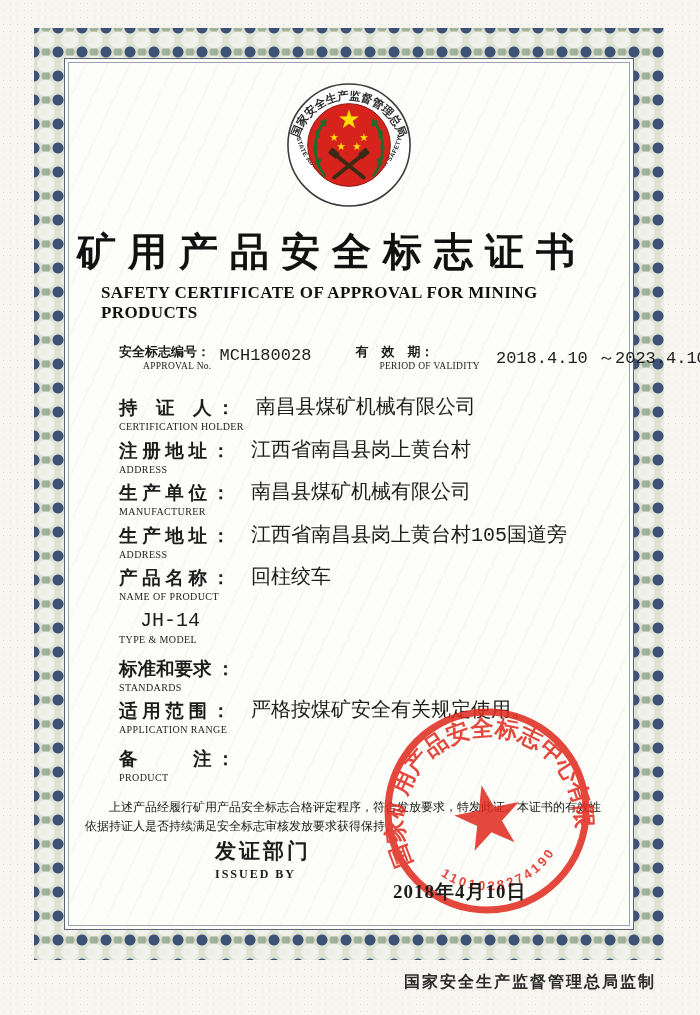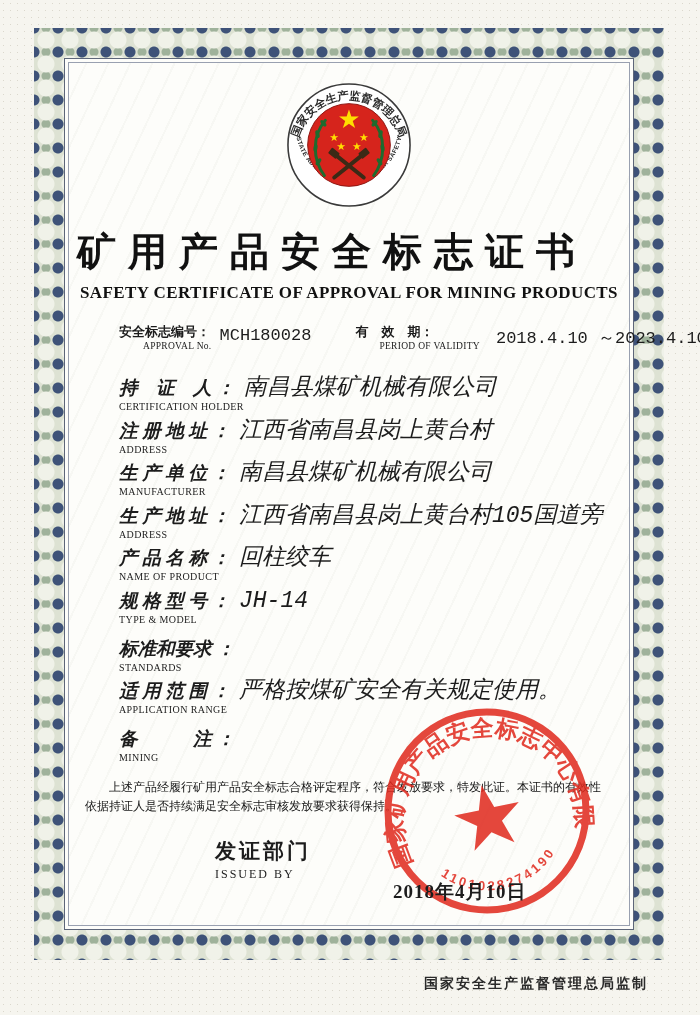--- a/index.html
+++ b/index.html
@@ -37,61 +37,61 @@
   }
   
   .emblem-wrap { padding-top: 22px; text-align: center; }
   
   .title-zh {
     margin-top: 12px; text-align: left;
     font-size: 39px; font-weight: bold; letter-spacing: 12px;
     text-indent: 12px; color: #111;
   }
   .title-en {
-    margin-top: 4px; text-align: center;
-    font-size: 17px; font-weight: bold; letter-spacing: 0.4px; color: #111;
+    margin-top: 4px; text-align: left;
+    font-size: 17px; font-weight: bold; letter-spacing: 0.4px; color: #111; margin-left: 36px;
   }
   
   .approval-row {
     margin: 20px 36px 0 54px;
     display: flex; align-items: flex-start;
   }
   .lbl-zh { font-size: 13px; font-weight: bold; white-space: nowrap; }
   .lbl-en { font-size: 9.5px; letter-spacing: 0.3px; color: #222; white-space: nowrap; margin-left: 24px; }
   .mono-val { font-family: "Liberation Mono", "DejaVu Sans Mono", monospace; font-size: 17px; white-space: nowrap; }
   .approval-row .v1 { margin: 3px 0 12px 8px; }
   .approval-row .b2 { margin-left: 44px; }
   .approval-row .v2 { margin: 3px 0 0 16px; }
   
   .fields { margin: 18px 30px 0 54px; }
   .field-row { margin-bottom: 4.5px; }
-  .f-line { display: flex; align-items: center; line-height: 26px; font-style: italic; }
+  .f-line { display: flex; align-items: center; line-height: 26px; }
   .f-zh { font-size: 18.5px; font-weight: bold; white-space: nowrap; }
-  .f-val { font-family: "Liberation Mono", "DejaVu Sans Mono", monospace; font-size: 23px; margin-left: 9px; }
+  .f-val { font-family: "Liberation Mono", "DejaVu Sans Mono", monospace; font-size: 20px; margin-left: 21px; }
   .f-en { font-size: 10px; letter-spacing: 0.4px; line-height: 12px; color: #222; }
   .gap-top { margin-top: 10px; }
   
   .statement {
     margin: 14px 26px 0 20px;
     font-size: 12px; font-weight: normal; line-height: 1.55;
     text-indent: 2em; color: #151515;
   }
   
   .issuer { position: absolute; left: 150px; top: 778px; width: 160px; text-align: left; }
   .issuer-zh { font-size: 21px; font-weight: bold; letter-spacing: 3px; }
-  .issuer-en { font-size: 12px; font-weight: normal; letter-spacing: 2px; margin-top: 2px; }
+  .issuer-en { font-size: 12px; font-weight: bold; letter-spacing: 2px; margin-top: 2px; }
   .cert-date {
     position: absolute; left: 328px; top: 820px; width: 200px; text-align: left;
     font-size: 19px; font-weight: bold; letter-spacing: 1px; z-index: 4;
   }
   .seal { position: absolute; left: 312px; top: 642px; width: 220px; height: 220px; z-index: 3; }
   
   .publisher-note {
-    position: absolute; right: 52px; bottom: 22px;
-    font-size: 14px; font-weight: bold; letter-spacing: 2px; color: #2a2a2a;
+    position: absolute; right: 44px; bottom: 22px;
+    font-size: 16px; font-weight: bold; letter-spacing: 2px; color: #2a2a2a;
   }
 </style>
 </head>
 <body>
 
 <div class="frame">
   <div class="inner">
 
     <div class="emblem-wrap">
       <svg width="128" height="128" viewBox="0 0 130 130">
@@ -187,21 +187,20 @@
       </div>
       <div class="field-row">
         <div class="f-line">
             <span class="f-zh">产 品 名 称 ：</span>
             <span class="f-val">回柱绞车</span>
           </div>
         <div class="f-en">NAME OF PRODUCT</div>
       </div>
       <div class="field-row">
         <div class="f-line">
-            <span class="f-zh">规 格 型 号 ：</span>
             <span class="f-val">JH-14</span>
           </div>
         <div class="f-en">TYPE &amp; MODEL</div>
       </div>
       <div class="field-row gap-top">
         <div class="f-line">
             <span class="f-zh">标准和要求 ：</span>
           </div>
         <div class="f-en">STANDARDS</div>
       </div>
@@ -209,21 +208,21 @@
         <div class="f-line">
             <span class="f-zh">适 用 范 围 ：</span>
             <span class="f-val">严格按煤矿安全有关规定使用。</span>
           </div>
         <div class="f-en">APPLICATION RANGE</div>
       </div>
       <div class="field-row gap-top">
         <div class="f-line">
             <span class="f-zh">备　　　注 ：</span>
           </div>
-        <div class="f-en">MINING</div>
+        <div class="f-en">PRODUCT</div>
       </div>
     </div>
 
     <div class="statement">上述产品经履行矿用产品安全标志合格评定程序，符合发放要求，特发此证。本证书的有效性依据持证人是否持续满足安全标志审核发放要求获得保持。</div>
 
     <div class="issuer">
       <div class="issuer-zh">发证部门</div>
       <div class="issuer-en">ISSUED BY</div>
     </div>
 

